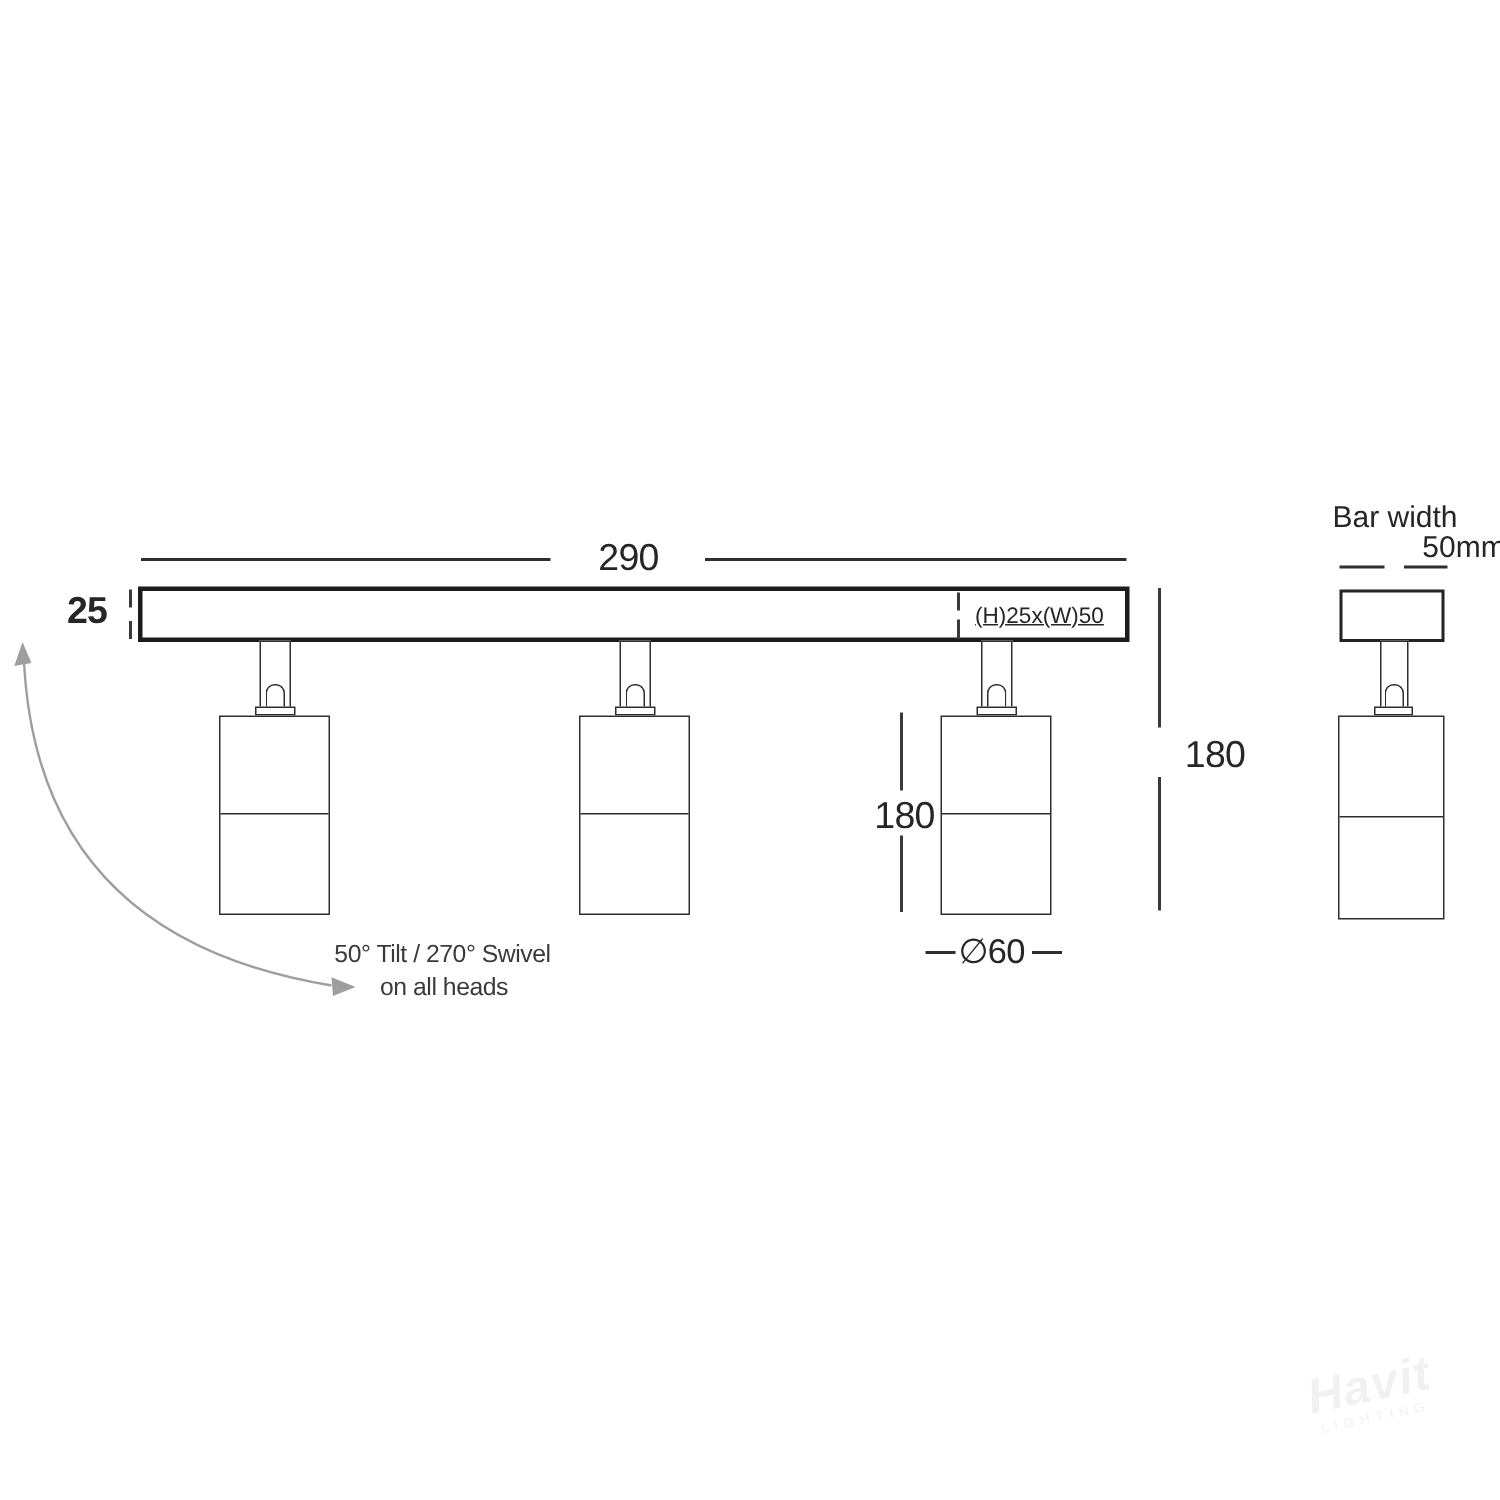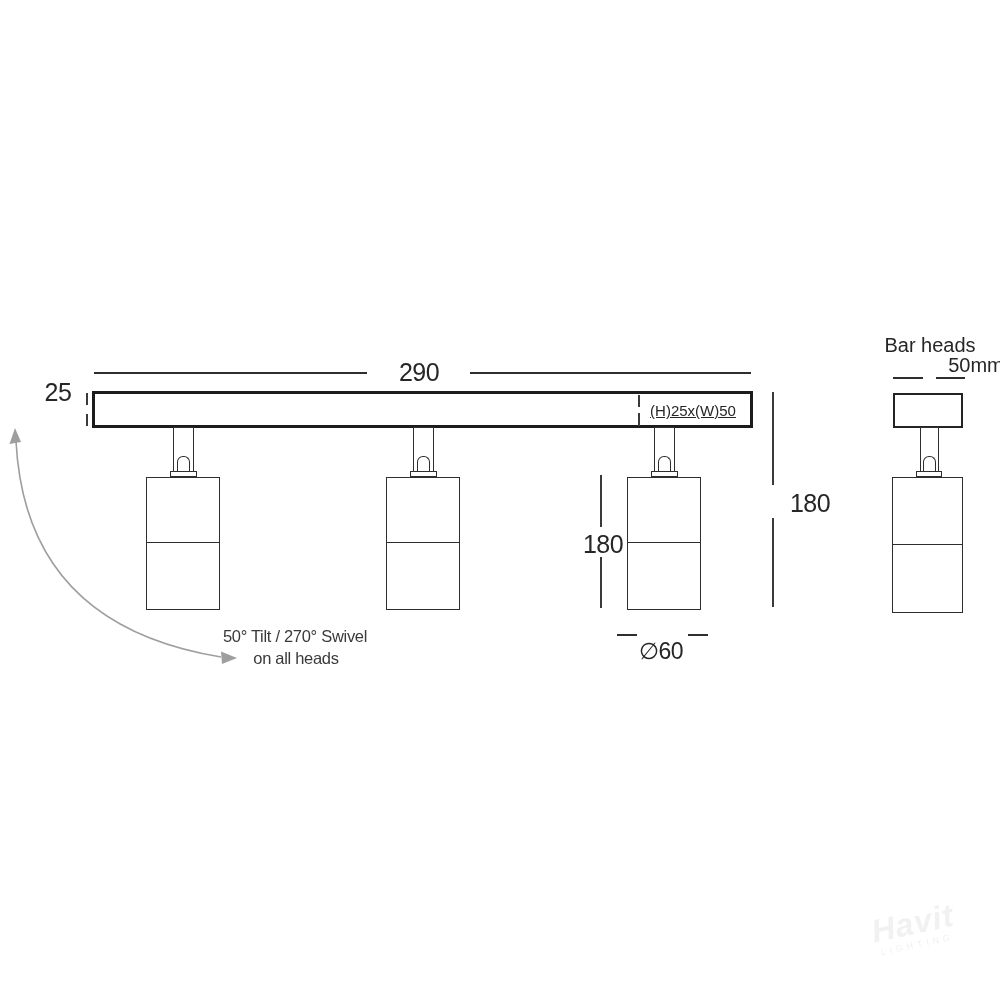--- a/index.html
+++ b/index.html
@@ -104,21 +104,21 @@
   <svg class="overlay" width="1000" height="1000" viewBox="0 0 1000 1000">
     <path d="M 16 441 C 21 540, 68 632, 221 657" fill="none" stroke="#9e9e9e" stroke-width="1.6"></path>
     <path d="M 15 428 L 9.5 444 L 21 442 Z" fill="#9e9e9e"></path>
     <path d="M 237 658 L 221 651.5 L 222 664 Z" fill="#9e9e9e"></path>
   </svg>
 
   <div class="hline" style="left:94px; top:372px; width:273px;"></div>
   <div class="hline" style="left:470px; top:372px; width:281px;"></div>
   <div class="dim-text" style="left:419px; top:358px;">290</div>
 
-  <div class="dim-text" style="left:58px; top:378px;">25</div>
+  <div class="dim-text" style="left:58px; top:393px;font-weight:bold;">25</div>
   <div class="vline dim" style="left:86px; top:393px; height:12px;"></div>
   <div class="vline dim" style="left:86px; top:414px; height:12px;"></div>
 
   <div class="rect thick" style="left:92px; top:391px; width:661px; height:37px;"></div>
 
   <div class="vline dim" style="left:638px; top:395px; height:12px;"></div>
   <div class="vline dim" style="left:638px; top:413px; height:13px;"></div>
   <div class="small-text" style="left:693px; top:402px;">(H)25x(W)50</div>
 
   <div class="rect" style="left:173px; top:427px; width:21px; height:46px;"></div>
@@ -145,26 +145,26 @@
   <div class="vline dim" style="left:600px; top:475px; height:52px;"></div>
   <div class="vline dim" style="left:600px; top:557px; height:51px;"></div>
   <div class="dim-text" style="left:603px; top:530px;">180</div>
 
   <div class="vline dim" style="left:772px; top:392px; height:93px;"></div>
   <div class="vline dim" style="left:772px; top:518px; height:89px;"></div>
   <div class="dim-text" style="left:810px; top:489px;">180</div>
 
   <div class="hline" style="left:617px; top:634px; width:20px;"></div>
   <div class="hline" style="left:688px; top:634px; width:20px;"></div>
-  <div class="dim-text" style="left:661px; top:621px; font-size:23px;margin-top:17px;">∅60</div>
+  <div class="dim-text" style="left:661px; top:621px; font-size:23px;">∅60</div>
 
   <div class="note-text" style="left:295px; top:627px;">50° Tilt / 270° Swivel</div>
   <div class="note-text" style="left:296px; top:649px;">on all heads</div>
 
-  <div class="side-title" style="left:930px; top:334px;">Bar heads</div>
+  <div class="side-title" style="left:930px; top:334px;">Bar width</div>
   <div class="side-title" style="left:976px; top:354px;">50mm</div>
   <div class="hline" style="left:893px; top:377px; width:30px;"></div>
   <div class="hline" style="left:936px; top:377px; width:29px;"></div>
 
   <div class="rect med" style="left:893px; top:393px; width:70px; height:35px;"></div>
   <div class="rect" style="left:920px; top:427px; width:19px; height:46px;"></div>
   <div class="knuckle" style="left:923px; top:456px;"></div>
   <div class="collar" style="left:916px; top:471px; width:26px;"></div>
   <div class="head" style="left:892px; top:477px; width:71px; height:136px;">
     <div class="seam" style="top:66px;"></div>

